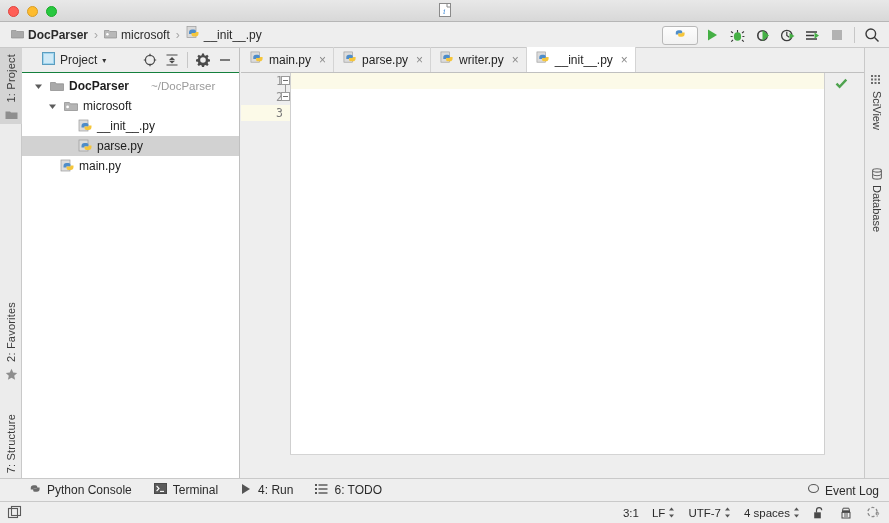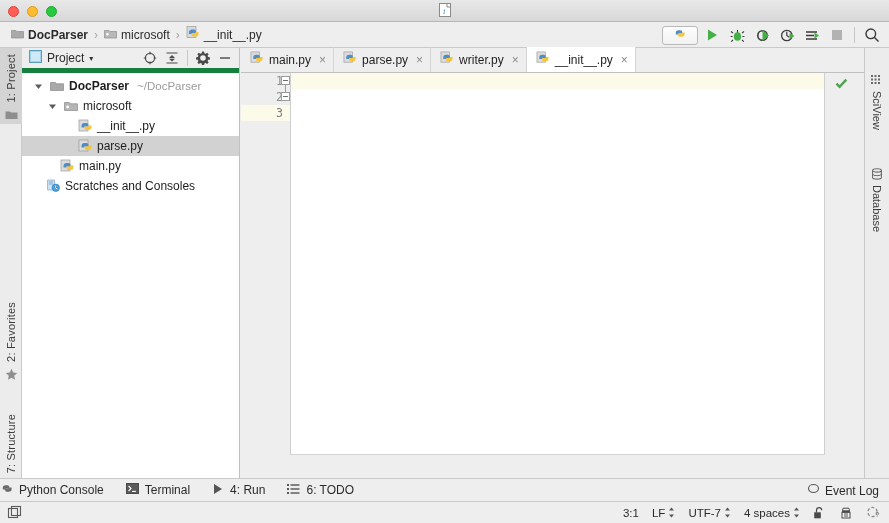--- a/index.html
+++ b/index.html
@@ -72,38 +72,38 @@
     white-space: nowrap; letter-spacing: 0.2px;
   }
   .vtab.active { background: #d4d4d4; }
 
   
   .project-panel {
     position: absolute; left: 22px; top: 48px; width: 218px; height: 430px;
     background: #ffffff; border-right: 1px solid #c0c0c0;
   }
   .project-header {
-    height: 25px; background: #eeeeee; border-bottom: 5px solid #15803d;
-    display: flex; align-items: center; padding-left: 7px; gap: 6px;
+    height: 25px; background: #eeeeee; border-bottom: 1px solid #15803d;
+    display: flex; align-items: center; padding-left: 20px; gap: 6px;
   }
   .ph-title { display: flex; align-items: center; gap: 5px; font-size: 12px; color: #2b2b2b; }
   .ph-actions { margin-left: auto; display: flex; align-items: center; gap: 2px; padding-right: 4px; }
   .ph-btn { width: 20px; height: 20px; display: flex; align-items: center; justify-content: center; }
 
   .tree { padding-top: 3px; font-size: 12px; color: #1d1d1d; background: #fff; height: 405px; }
   .tnode {
     height: 20px; display: flex; align-items: center; gap: 4px;
     white-space: nowrap; padding-right: 4px;
   }
   .tnode.sel { background: #d2d2d2; }
   .tarrow { width: 13px; display: flex; align-items: center; justify-content: center; flex: 0 0 13px; }
   .ticon { width: 16px; display: flex; align-items: center; justify-content: center; flex: 0 0 16px; }
   .tlabel { font-size: 12px; }
   .tlabel.bold { font-weight: bold; }
-  .tpath { color: #9a9a9a; font-size: 11.5px; margin-left: 4px; }
+  .tpath { color: #9a9a9a; font-size: 11.5px; margin-left: 18px; }
 
   
   .editor-area {
     position: absolute; left: 241px; top: 48px; width: 623px; height: 430px;
     background: #eeeeee;
   }
   .tabs { height: 25px; display: flex; align-items: flex-end; background: #eeeeee; border-bottom: 1px solid #c0c0c0; }
   .etab {
     height: 25px; display: flex; align-items: center; gap: 5px;
     padding: 0 7px 0 9px; font-size: 12px; color: #1f1f1f;
@@ -165,21 +165,21 @@
     position: absolute; right: 0; width: 25px;
     display: flex; flex-direction: column-reverse; align-items: center; gap: 3px;
     font-size: 11px; color: #3c3c3c;
   }
   .rtab .vlabel { writing-mode: vertical-rl; white-space: nowrap; }
 
   
   .bottombar {
     position: absolute; left: 0; top: 478px; width: 889px; height: 24px;
     background: #eeeeee; border-top: 1px solid #c9c9c9; border-bottom: 1px solid #c9c9c9;
-    display: flex; align-items: center; gap: 22px;
+    display: flex; align-items: center; padding-left: 28px; gap: 22px;
   }
   .bbtn { display: flex; align-items: center; gap: 6px; font-size: 12px; color: #2b2b2b; }
   .eventlog {
     position: absolute; right: 10px; top: 0; height: 24px;
     display: flex; align-items: center; gap: 5px; font-size: 12px; color: #2b2b2b;
   }
 
   
   .statusbar {
     position: absolute; left: 0; top: 502px; width: 889px; height: 21px;
@@ -441,32 +441,20 @@
           <svg width="15" height="15" viewBox="0 0 15 15">
               <rect x="1" y="1" width="9" height="11" fill="#dcdcdc" stroke="#9a9a9a" stroke-width="0.7"></rect>
               <path d="M3.5 7 a3 3 0 0 1 3 -3 h2 a2 2 0 0 1 2 2 v1.6 h-4 v1 h-3 z" fill="#4f8dc9"></path>
               <path d="M13.5 8 a3 3 0 0 1 -3 3 h-2 a2 2 0 0 1 -2 -2 v-1.6 h4 v-1 h3 z" fill="#f5c63c"></path>
             </svg>
         </span>
         <span class="tlabel">main.py</span>
       </div>
 
 
-      <div class="tnode">
-        <span style="width:19px"></span>
-        <span class="ticon">
-          <svg width="15" height="14" viewBox="0 0 15 14">
-              <path d="M1.5 1 L8.5 1 L8.5 11 L1.5 11 Z" fill="#cfe2f3" stroke="#7fa8cc" stroke-width="0.7"></path>
-              <path d="M2.8 3 L7 3 M2.8 5 L7 5" stroke="#6d9bc3" stroke-width="0.8"></path>
-              <circle cx="9.8" cy="8.8" r="3.7" fill="#4aa3df" stroke="#2f7fb5" stroke-width="0.7"></circle>
-              <path d="M9.8 6.6 L9.8 8.8 L11.4 9.8" stroke="#fff" stroke-width="1"></path>
-            </svg>
-        </span>
-        <span class="tlabel">Scratches and Consoles</span>
-      </div>
 
     </div>
   </div>
 
   <div class="editor-area">
 
     <div class="tabs">
       <div class="etab">
         <span>
           <svg width="14" height="14" viewBox="0 0 15 15">

